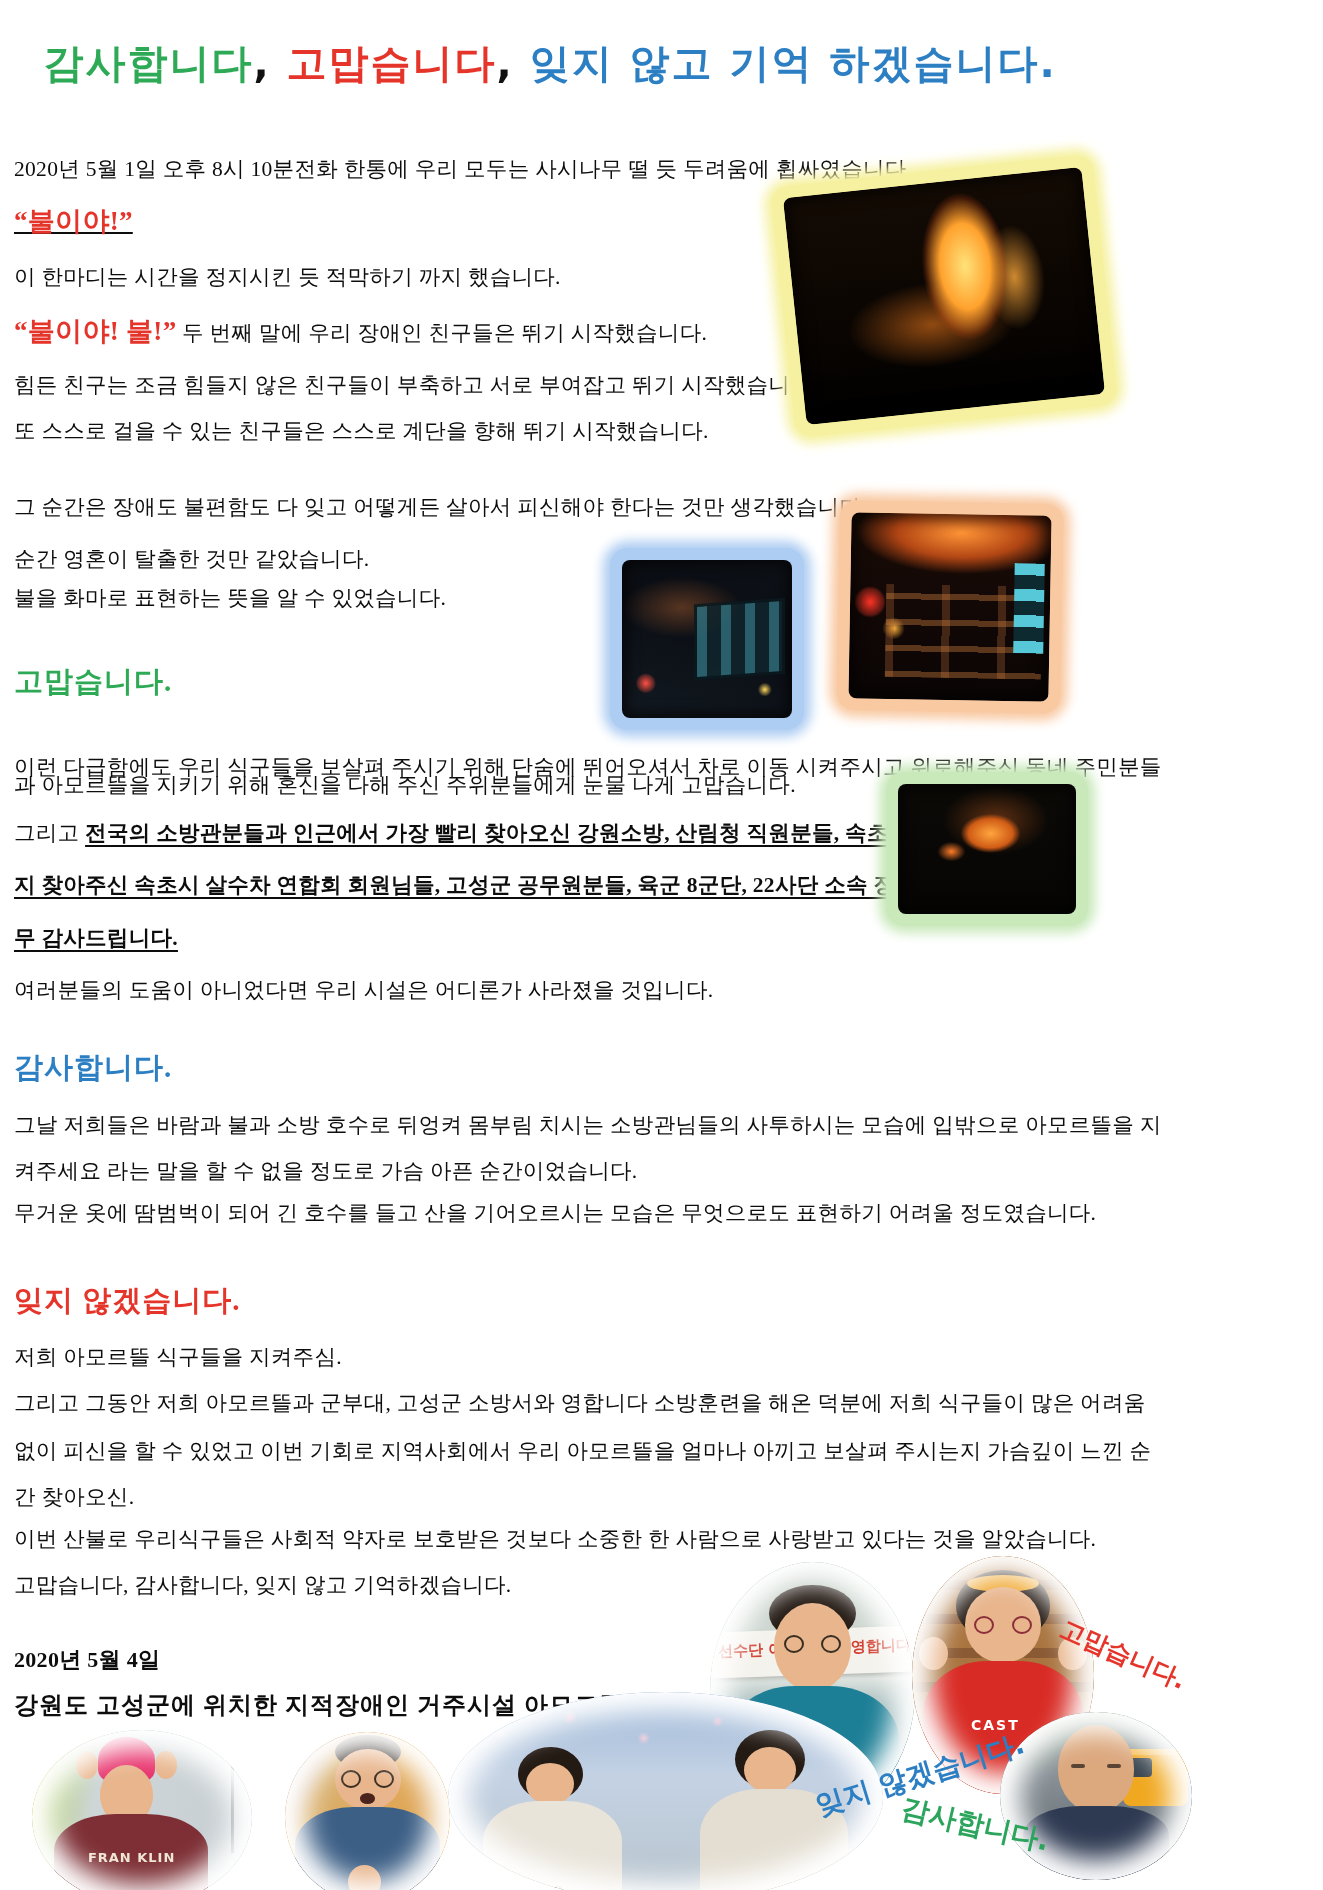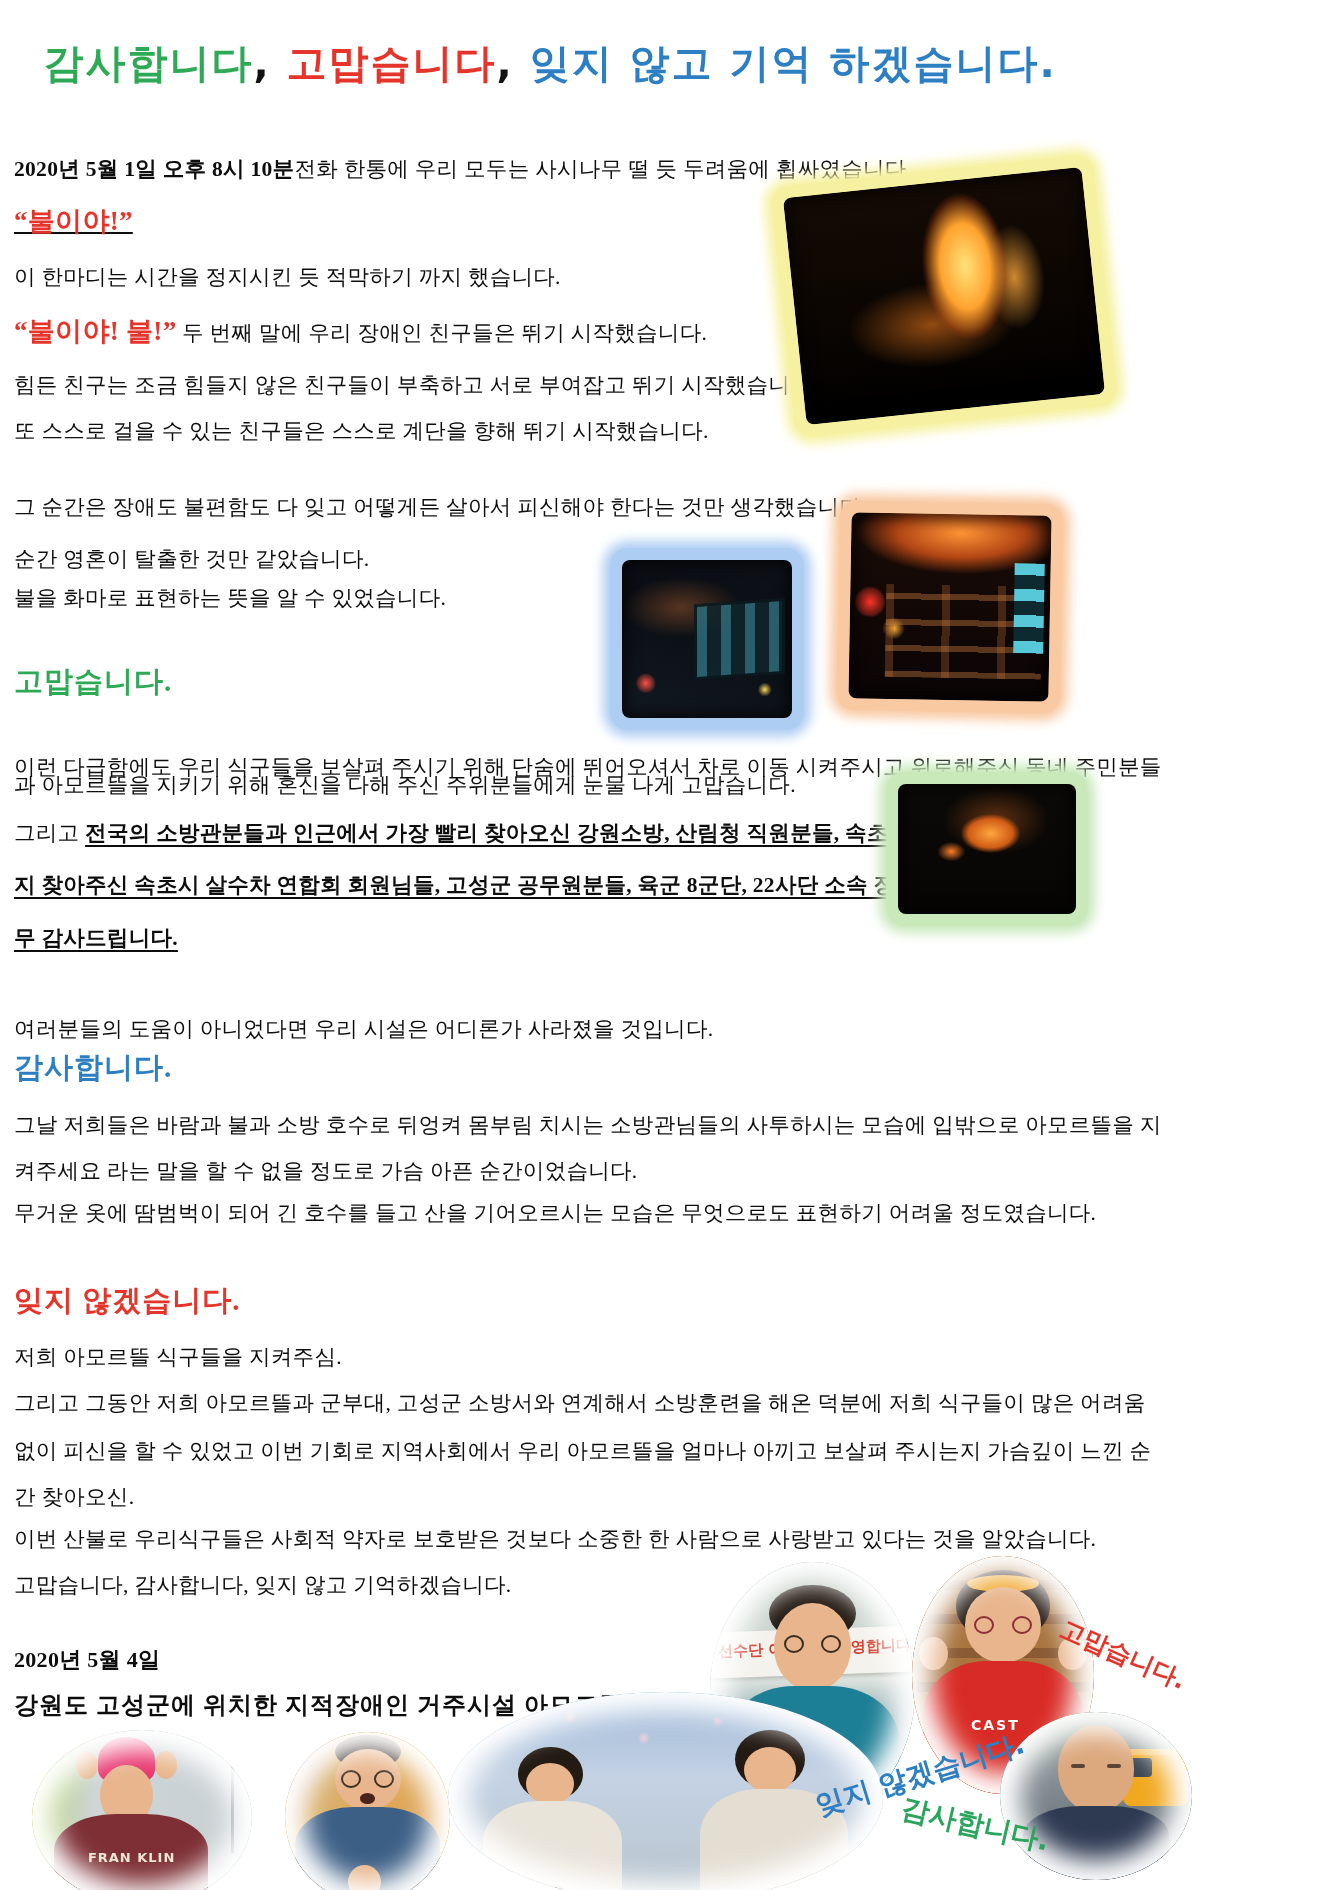--- a/index.html
+++ b/index.html
@@ -5,21 +5,21 @@
   html,body{margin:0;padding:0;background:#888;}
   #page{position:relative;width:1323px;height:1890px;background:#fff;overflow:hidden;
         font-family:"Liberation Serif","DejaVu Serif",serif;}
   
   .title-line{position:absolute;top:36px;left:0;width:1100px;text-align:center;
     font-family:"DejaVu Sans","Liberation Sans",sans-serif;font-weight:bold;
     font-size:40px;letter-spacing:2px;white-space:nowrap;}
   .t-green{color:#2eaa56;} .t-red{color:#e5342a;text-align:center;} .t-blue{color:#2d7fc4;} .t-black{color:#111;}
   .bl{position:absolute;left:14px;white-space:nowrap;font-size:21.5px;color:#0d0d0d;
       letter-spacing:.3px;line-height:1.3;}
-  .b{font-weight:bold;}
+  .b{font-weight:normal;}
   .ul{text-decoration:underline;text-underline-offset:5px;font-weight:bold;}
   .shout{color:#e5342a;font-weight:bold;font-size:27px;}
   .h2{position:absolute;left:14px;font-size:29px;font-weight:bold;letter-spacing:1px;white-space:nowrap;}
   .h2g{color:#2eaa56;} .h2b{color:#2d7fc4;} .h2r{color:#e5342a;}
   .date-line{font-size:22px;font-weight:bold;}
   .sig-line{font-size:24px;font-weight:bold;letter-spacing:1px;}
   .hand{position:absolute;font-family:"DejaVu Sans","Liberation Sans",sans-serif;
         font-weight:bold;white-space:nowrap;}
   .hw-red{color:#e5352b;font-size:25px;transform:rotate(24deg);}
   .hw-blue{color:#2d7fc4;font-size:28px;transform:rotate(-17deg);}
@@ -101,30 +101,30 @@
   <div class="bl" style="top:772px;">과 아모르뜰을 지키기 위해 혼신을 다해 주신 주위분들에게 눈물 나게 고맙습니다.</div>
   <div class="bl" style="top:820px;">
     <span>그리고 </span><span class="ul">전국의 소방관분들과 인근에서 가장 빨리 찾아오신 강원소방, 산림청 직원분들, 속초에서 단숨에 이곳까</span>
   </div>
   <div class="bl" style="top:872px;">
     <span class="ul">지 찾아주신 속초시 살수차 연합회 회원님들, 고성군 공무원분들, 육군 8군단, 22사단 소속 장병분들께 너무너</span>
   </div>
   <div class="bl" style="top:925px;">
     <span class="ul">무 감사드립니다.</span>
   </div>
-  <div class="bl" style="top:977px;margin-top:39px;">여러분들의 도움이 아니었다면 우리 시설은 어디론가 사라졌을 것입니다.</div>
+  <div class="bl" style="top:977px;">여러분들의 도움이 아니었다면 우리 시설은 어디론가 사라졌을 것입니다.</div>
 
   <div class="h2 h2b" style="top:1048px;">감사합니다.</div>
   <div class="bl" style="top:1112px;">그날 저희들은 바람과 불과 소방 호수로 뒤엉켜 몸부림 치시는 소방관님들의 사투하시는 모습에 입밖으로 아모르뜰을 지</div>
   <div class="bl" style="top:1158px;">켜주세요 라는 말을 할 수 없을 정도로 가슴 아픈 순간이었습니다.</div>
   <div class="bl" style="top:1200px;">무거운 옷에 땀범벅이 되어 긴 호수를 들고 산을 기어오르시는 모습은 무엇으로도 표현하기 어려울 정도였습니다.</div>
 
   <div class="h2 h2r" style="top:1281px;">잊지 않겠습니다.</div>
   <div class="bl" style="top:1344px;">저희 아모르뜰 식구들을 지켜주심.</div>
-  <div class="bl" style="top:1390px;">그리고 그동안 저희 아모르뜰과 군부대, 고성군 소방서와 연계해서 소방훈련을 해온 덕분에 저희 식구들이 많은 어려움</div>
+  <div class="bl" style="top:1390px;">그리고 그동안 저희 아모르뜰과 군부대, 고성군 소방서와 영합니다 소방훈련을 해온 덕분에 저희 식구들이 많은 어려움</div>
   <div class="bl" style="top:1438px;">없이 피신을 할 수 있었고 이번 기회로 지역사회에서 우리 아모르뜰을 얼마나 아끼고 보살펴 주시는지 가슴깊이 느낀 순</div>
   <div class="bl" style="top:1484px;">간 찾아오신.</div>
   <div class="bl" style="top:1526px;">이번 산불로 우리식구들은 사회적 약자로 보호받은 것보다 소중한 한 사람으로 사랑받고 있다는 것을 알았습니다.</div>
   <div class="bl" style="top:1572px;">고맙습니다, 감사합니다, 잊지 않고 기억하겠습니다.</div>
 
   <div class="bl date-line" style="top:1646px;">2020년 5월 4일</div>
   <div class="bl sig-line" style="top:1690px;">강원도 고성군에 위치한 지적장애인 거주시설 아모르뜰 가족 일동</div>
 
   <div class="glowph gl-yellow" style="left:782px;top:170px;width:300px;height:228px;transform:rotate(-6deg);">
     <div class="ph fire1"></div>

